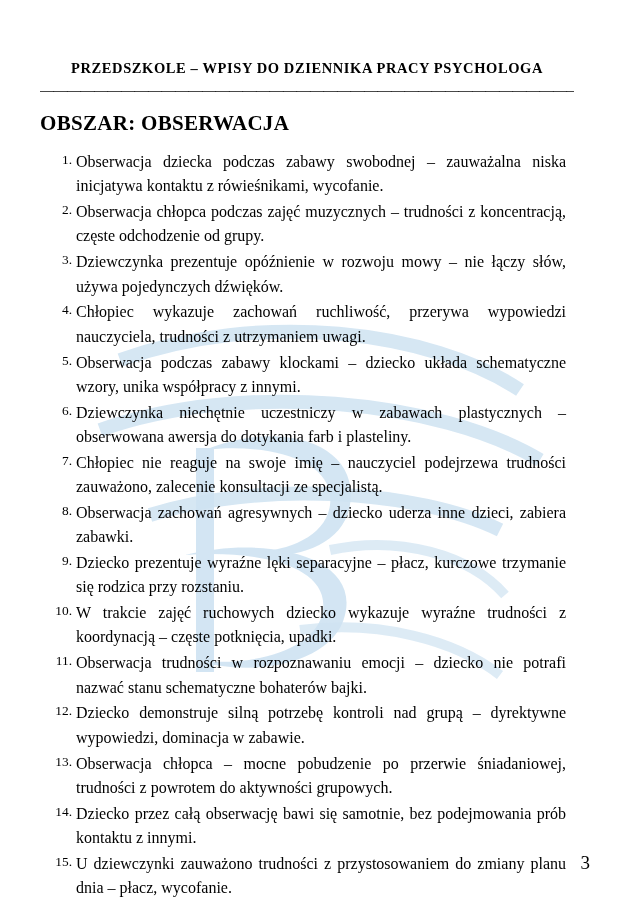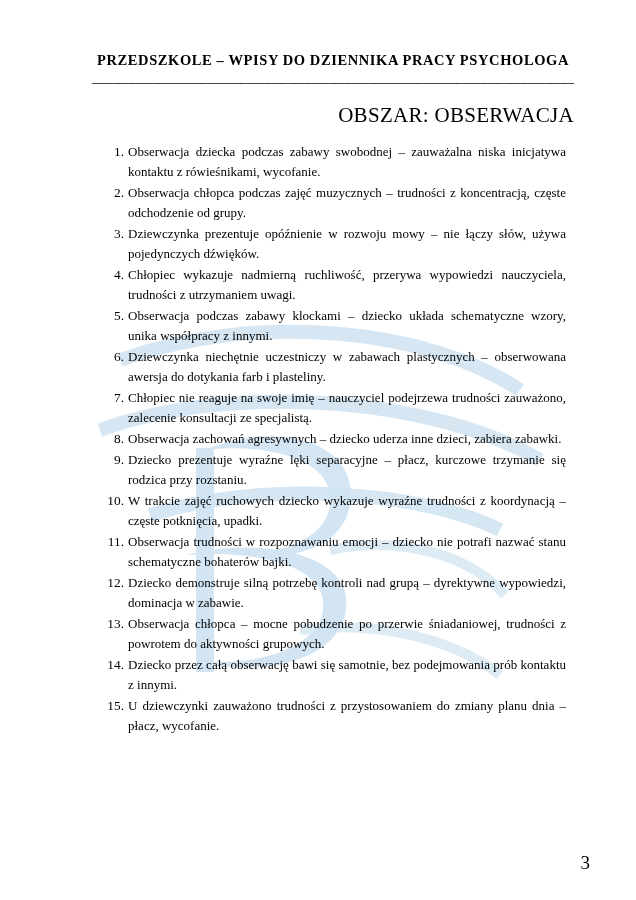--- a/index.html
+++ b/index.html
@@ -23,23 +23,24 @@
     top: 300px;
     width: 636px;
     height: 460px;
     z-index: 0;
     pointer-events: none;
   }
 
   .page {
     position: relative;
     z-index: 1;
-    padding: 52px 62px 0 92px;
+    padding: 52px 62px 0 40px;
     box-sizing: border-box;
     height: 757px;
+    margin-top: 8px;
   }
 
   .doc-title {
     font-family: "Liberation Serif", serif;
     font-weight: bold;
     font-size: 14.5px;
     letter-spacing: 0.6px;
     text-align: center;
     margin: 0 0 6px 0;
     white-space: nowrap;
@@ -49,37 +50,37 @@
     text-align: center;
     font-size: 14px;
     letter-spacing: -0.5px;
     margin: 0 0 12px 0;
     overflow: hidden;
     white-space: nowrap;
     color: #000;
   }
 
   .section-heading {
-    text-align: right;
+    text-align: left;
     font-size: 21px;
-    font-weight: normal;
+    font-weight: bold;
     margin: 4px 0 14px 0;
     letter-spacing: 0.3px;
   }
 
   ol.entries {
     margin: 0;
     padding: 0 8px 0 34px;
     list-style: none;
     counter-reset: item;
   }
   ol.entries > li {
     counter-increment: item;
     position: relative;
-    font-size: 13px;
+    font-size: 16px;
     line-height: 1.52;
     text-align: justify;
     margin-bottom: 1.5px;
     padding-left: 2px;
     font-family: Liberation Serif, serif;
   }
   ol.entries > li::before {
     content: counter(item) ".";
     position: absolute;
     left: -24px;
@@ -123,21 +124,21 @@
   <h1 class="doc-title">PRZEDSZKOLE – WPISY DO DZIENNIKA PRACY PSYCHOLOGA</h1>
 
   <div class="divider">————————————————————————————————————————</div>
 
   <h2 class="section-heading">OBSZAR: OBSERWACJA</h2>
 
   <ol class="entries">
     <li>Obserwacja dziecka podczas zabawy swobodnej – zauważalna niska inicjatywa kontaktu z rówieśnikami, wycofanie.</li>
     <li>Obserwacja chłopca podczas zajęć muzycznych – trudności z koncentracją, częste odchodzenie od grupy.</li>
     <li>Dziewczynka prezentuje opóźnienie w rozwoju mowy – nie łączy słów, używa pojedynczych dźwięków.</li>
-    <li>Chłopiec wykazuje nadmierną ruchliwość, przerywa wypowiedzi nauczyciela, trudności z utrzymaniem uwagi.</li>
+    <li>Chłopiec wykazuje zachowań ruchliwość, przerywa wypowiedzi nauczyciela, trudności z utrzymaniem uwagi.</li>
     <li>Obserwacja podczas zabawy klockami – dziecko układa schematyczne wzory, unika współpracy z innymi.</li>
     <li>Dziewczynka niechętnie uczestniczy w zabawach plastycznych – obserwowana awersja do dotykania farb i plasteliny.</li>
     <li>Chłopiec nie reaguje na swoje imię – nauczyciel podejrzewa trudności zauważono, zalecenie konsultacji ze specjalistą.</li>
     <li>Obserwacja zachowań agresywnych – dziecko uderza inne dzieci, zabiera zabawki.</li>
     <li>Dziecko prezentuje wyraźne lęki separacyjne – płacz, kurczowe trzymanie się rodzica przy rozstaniu.</li>
     <li>W trakcie zajęć ruchowych dziecko wykazuje wyraźne trudności z koordynacją – częste potknięcia, upadki.</li>
     <li>Obserwacja trudności w rozpoznawaniu emocji – dziecko nie potrafi nazwać stanu schematyczne bohaterów bajki.</li>
     <li>Dziecko demonstruje silną potrzebę kontroli nad grupą – dyrektywne wypowiedzi, dominacja w zabawie.</li>
     <li>Obserwacja chłopca – mocne pobudzenie po przerwie śniadaniowej, trudności z powrotem do aktywności grupowych.</li>
     <li>Dziecko przez całą obserwację bawi się samotnie, bez podejmowania prób kontaktu z innymi.</li>

